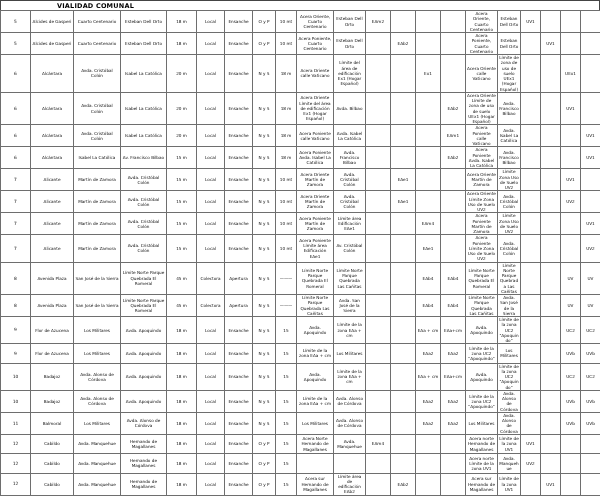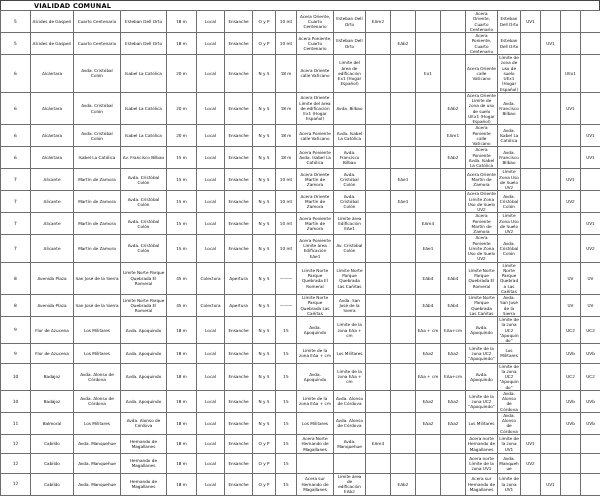--- a/index.html
+++ b/index.html
@@ -1,18 +1,18 @@
 <!DOCTYPE html>
 <html><head>
 <meta charset="utf-8">
 <style>
   html,body{margin:0;padding:0;background:#ffffff;}
   #page{width:600px;height:496px;background:#fff;position:relative;font-family:"DejaVu Sans",sans-serif;overflow:hidden;}
   #titlebar{height:10px;border:1px solid #444;border-bottom:none;box-sizing:border-box;display:flex;align-items:center;}
-  #titlebar span{font-size:6.5px;font-weight:bold;letter-spacing:0.2px;margin-left:33px;color:#000;}
+  #titlebar span{font-size:6.5px;font-weight:bold;letter-spacing:0.2px;margin-left:56px;color:#000;}
   table{border-collapse:collapse;table-layout:fixed;width:600px;border:1.5px solid #222;}
   td{border:0.8px solid #6e6e6e;font-size:4.2px;line-height:1.25;color:#111;text-align:center;vertical-align:middle;padding:0 1px;overflow:hidden;word-wrap:break-word;}
   tr{height:19.4px;}
   td.num{font-size:4.4px;}
 </style>
 </head>
 <body>
 
 <div id="page">
   <div id="titlebar">

